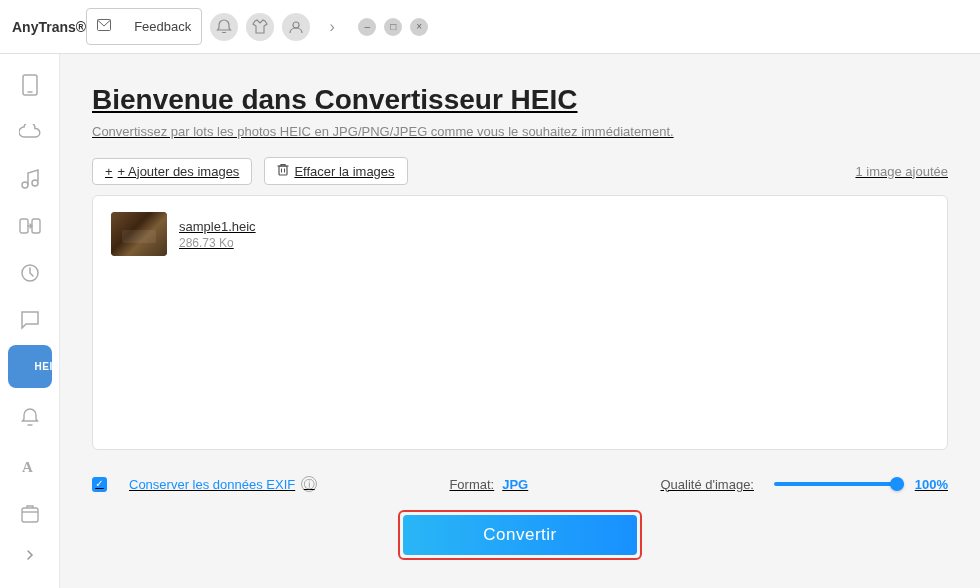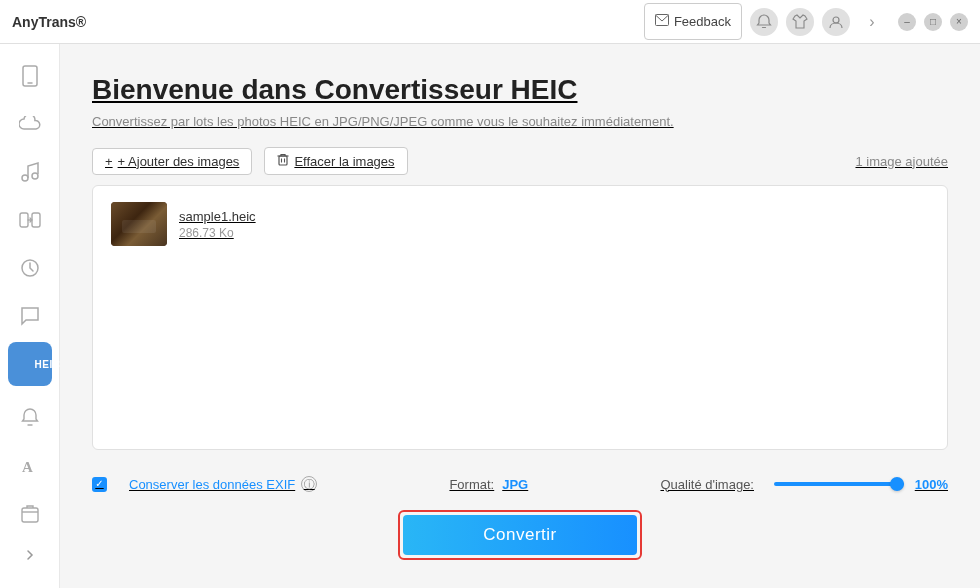--- a/index.html
+++ b/index.html
@@ -10,46 +10,45 @@
       height: 588px;
       overflow: hidden;
       display: flex;
       flex-direction: column;
     }
 
     
     .title-bar {
       display: flex;
       align-items: center;
-      justify-content: space-between;
       background: #ffffff;
       border-bottom: 1px solid #e0e0e0;
       padding: 0 12px;
-      height: 44px;
+      height: 54px;
       flex-shrink: 0;
     }
     .title-bar-left {
       display: flex;
       align-items: center;
       gap: 6px;
     }
     .app-title {
       font-size: 14px;
       font-weight: 600;
       color: #333;
     }
     .title-bar-right {
       display: flex;
       align-items: center;
       gap: 8px;
     }
     .feedback-btn {
       display: flex;
       align-items: center;
-      gap: 5px;
+      gap: 23px;
       border: 1px solid #ccc;
       border-radius: 4px;
       padding: 10px 10px;
       background: #fff;
       cursor: pointer;
       font-size: 13px;
       color: #444;
     }
     .title-icon {
       width: 28px;

